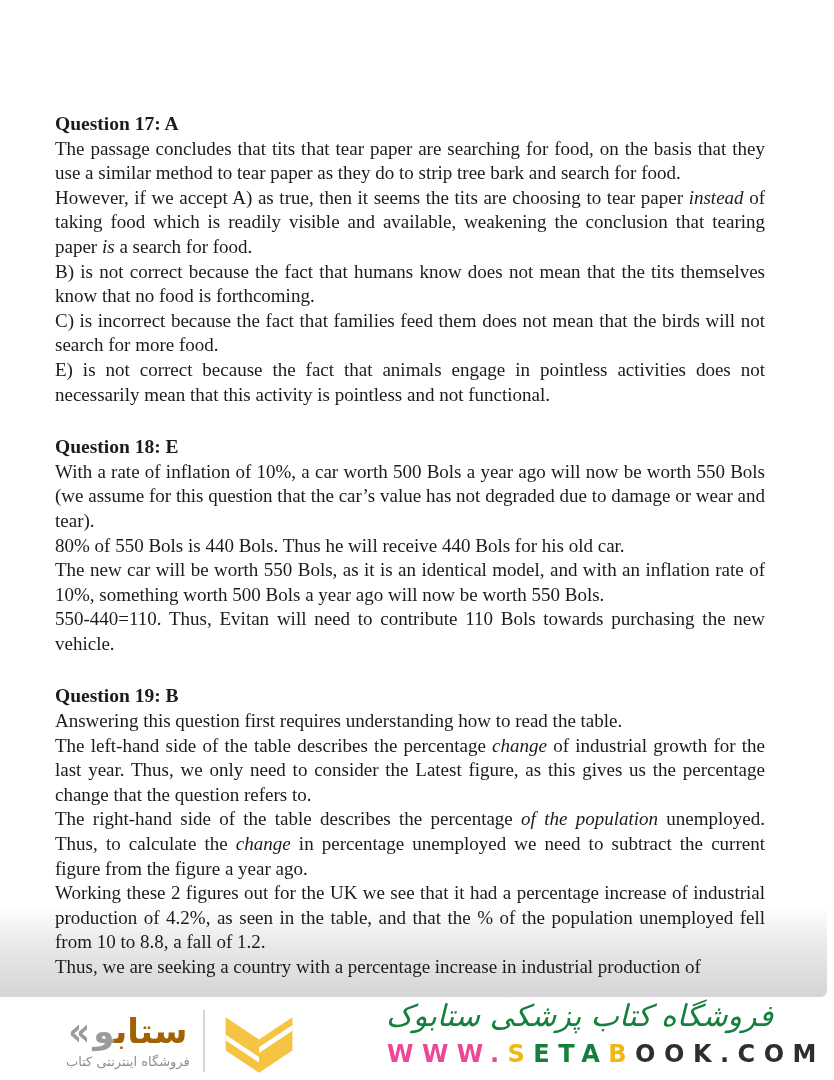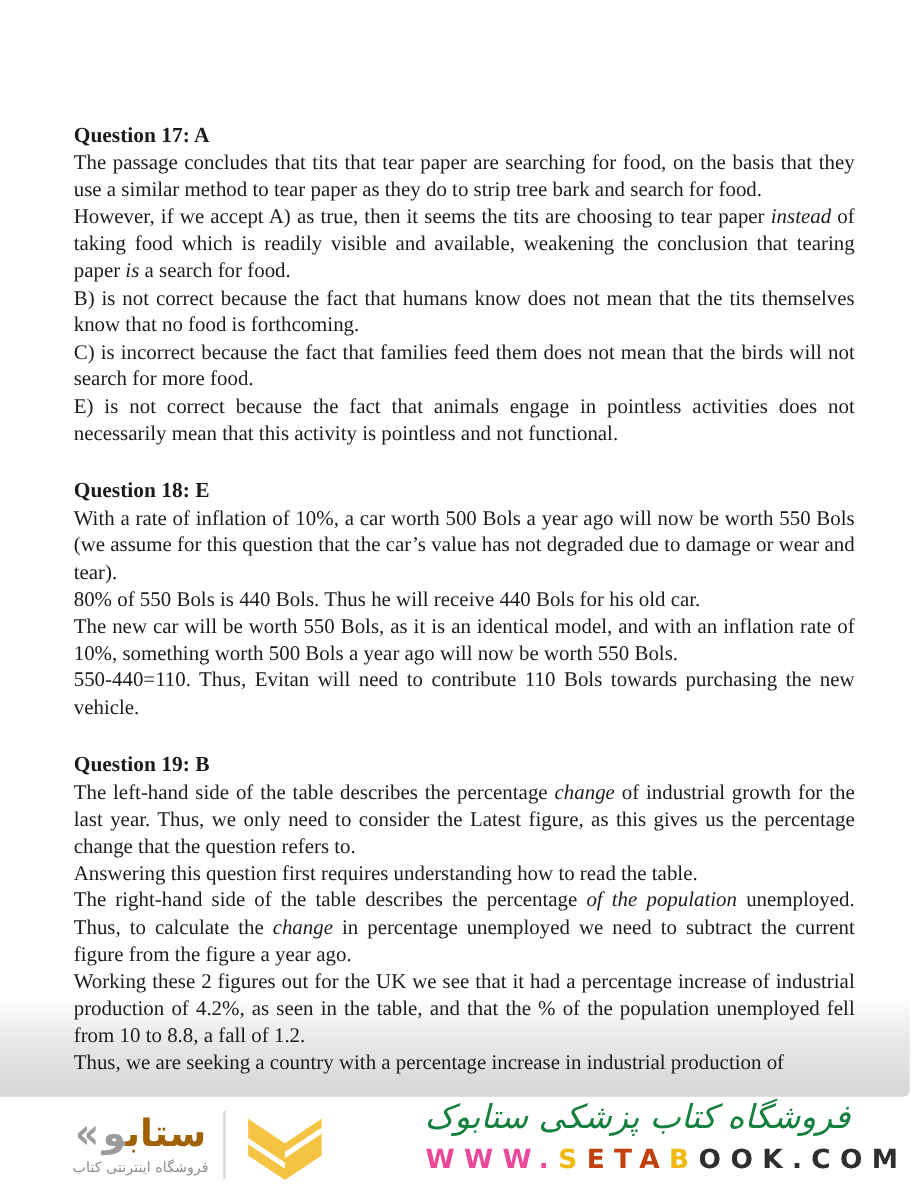--- a/index.html
+++ b/index.html
@@ -24,21 +24,21 @@
     background: linear-gradient(180deg,
       rgba(125,125,125,0.00) 0%,
       rgba(125,125,125,0.16) 40%,
       rgba(115,115,115,0.30) 100%);
     border-radius: 0 0 6px 0;
     z-index: 1;
   }
 
   .content {
     position: absolute;
-    left: 67px;
+    left: 55px;
     top: 112px;
     width: 710px;
     font-size: 19px;
     line-height: 24.6px;
     z-index: 2;
   }
 
   .q-heading {
     font-size: 19.5px;
     font-weight: bold;
@@ -139,22 +139,22 @@
         <p class="para"><span>However, if we accept A) as true, then it seems the tits are choosing to tear paper </span><em>instead</em><span> of taking food which is readily visible and available, weakening the conclusion that tearing paper </span><em>is</em><span> a search for food.</span></p>
         <p class="para"><span>B) is not correct because the fact that humans know does not mean that the tits themselves know that no food is forthcoming.</span></p>
         <p class="para"><span>C) is incorrect because the fact that families feed them does not mean that the birds will not search for more food.</span></p>
         <p class="para"><span>E) is not correct because the fact that animals engage in pointless activities does not necessarily mean that this activity is pointless and not functional.</span></p>
         <h2 class="q-heading">Question 18: E</h2>
         <p class="para"><span>With a rate of inflation of 10%, a car worth 500 Bols a year ago will now be worth 550 Bols (we assume for this question that the car’s value has not degraded due to damage or wear and tear).</span></p>
         <p class="para"><span>80% of 550 Bols is 440 Bols. Thus he will receive 440 Bols for his old car.</span></p>
         <p class="para"><span>The new car will be worth 550 Bols, as it is an identical model, and with an inflation rate of 10%, something worth 500 Bols a year ago will now be worth 550 Bols.</span></p>
         <p class="para"><span>550-440=110. Thus, Evitan will need to contribute 110 Bols towards purchasing the new vehicle.</span></p>
         <h2 class="q-heading">Question 19: B</h2>
+        <p class="para"><span>Answering this question first requires understanding how to read the table.</span></p>
         <p class="para"><span>The left-hand side of the table describes the percentage </span><em>change</em><span> of industrial growth for the last year. Thus, we only need to consider the Latest figure, as this gives us the percentage change that the question refers to.</span></p>
-        <p class="para"><span>Answering this question first requires understanding how to read the table.</span></p>
         <p class="para"><span>The right-hand side of the table describes the percentage </span><em>of the population</em><span> unemployed. Thus, to calculate the </span><em>change</em><span> in percentage unemployed we need to subtract the current figure from the figure a year ago.</span></p>
         <p class="para"><span>Working these 2 figures out for the UK we see that it had a percentage increase of industrial production of 4.2%, as seen in the table, and that the % of the population unemployed fell from 10 to 8.8, a fall of 1.2.</span></p>
         <p class="para"><span>Thus, we are seeking a country with a percentage increase in industrial production of</span></p>
       </div>
   </main>
 
   <footer class="page-footer">
 
     <div class="footer-left">
       <div class="logo-text-block">
@@ -167,17 +167,17 @@
       <div class="logo-divider"></div>
       <svg class="emblem" viewBox="0 0 100 88" aria-hidden="true">
         <polygon points="8,14 50,42 92,14 92,56 50,84 8,56" fill="#F6C443"></polygon>
         <polygon points="50,52 92,24 92,31 50,59" fill="#ffffff"></polygon>
         <polygon points="8,36 50,64 50,71 8,43" fill="#ffffff"></polygon>
       </svg>
     </div>
 
     <div class="footer-right">
       <div class="store-line-fa" dir="rtl">فروشگاه کتاب پزشکی ستابوک</div>
-      <div class="site-url"><span style="color: #ec4899;">WWW.</span><span style="color: rgb(240, 185, 15);">S</span><span style="color: #c2410c;">ETA</span><span style="color: rgb(240, 185, 15);">B</span><span style="color: rgb(46, 46, 46);">OOK.COM</span></div>
+      <div class="site-url"><span style="color: #ec4899;">WWW.</span><span style="color: rgb(240, 185, 15);">S</span><span style="color: #15803d;">ETA</span><span style="color: rgb(240, 185, 15);">B</span><span style="color: rgb(46, 46, 46);">OOK.COM</span></div>
     </div>
 
   </footer>
 </div>
 
 </body></html>

